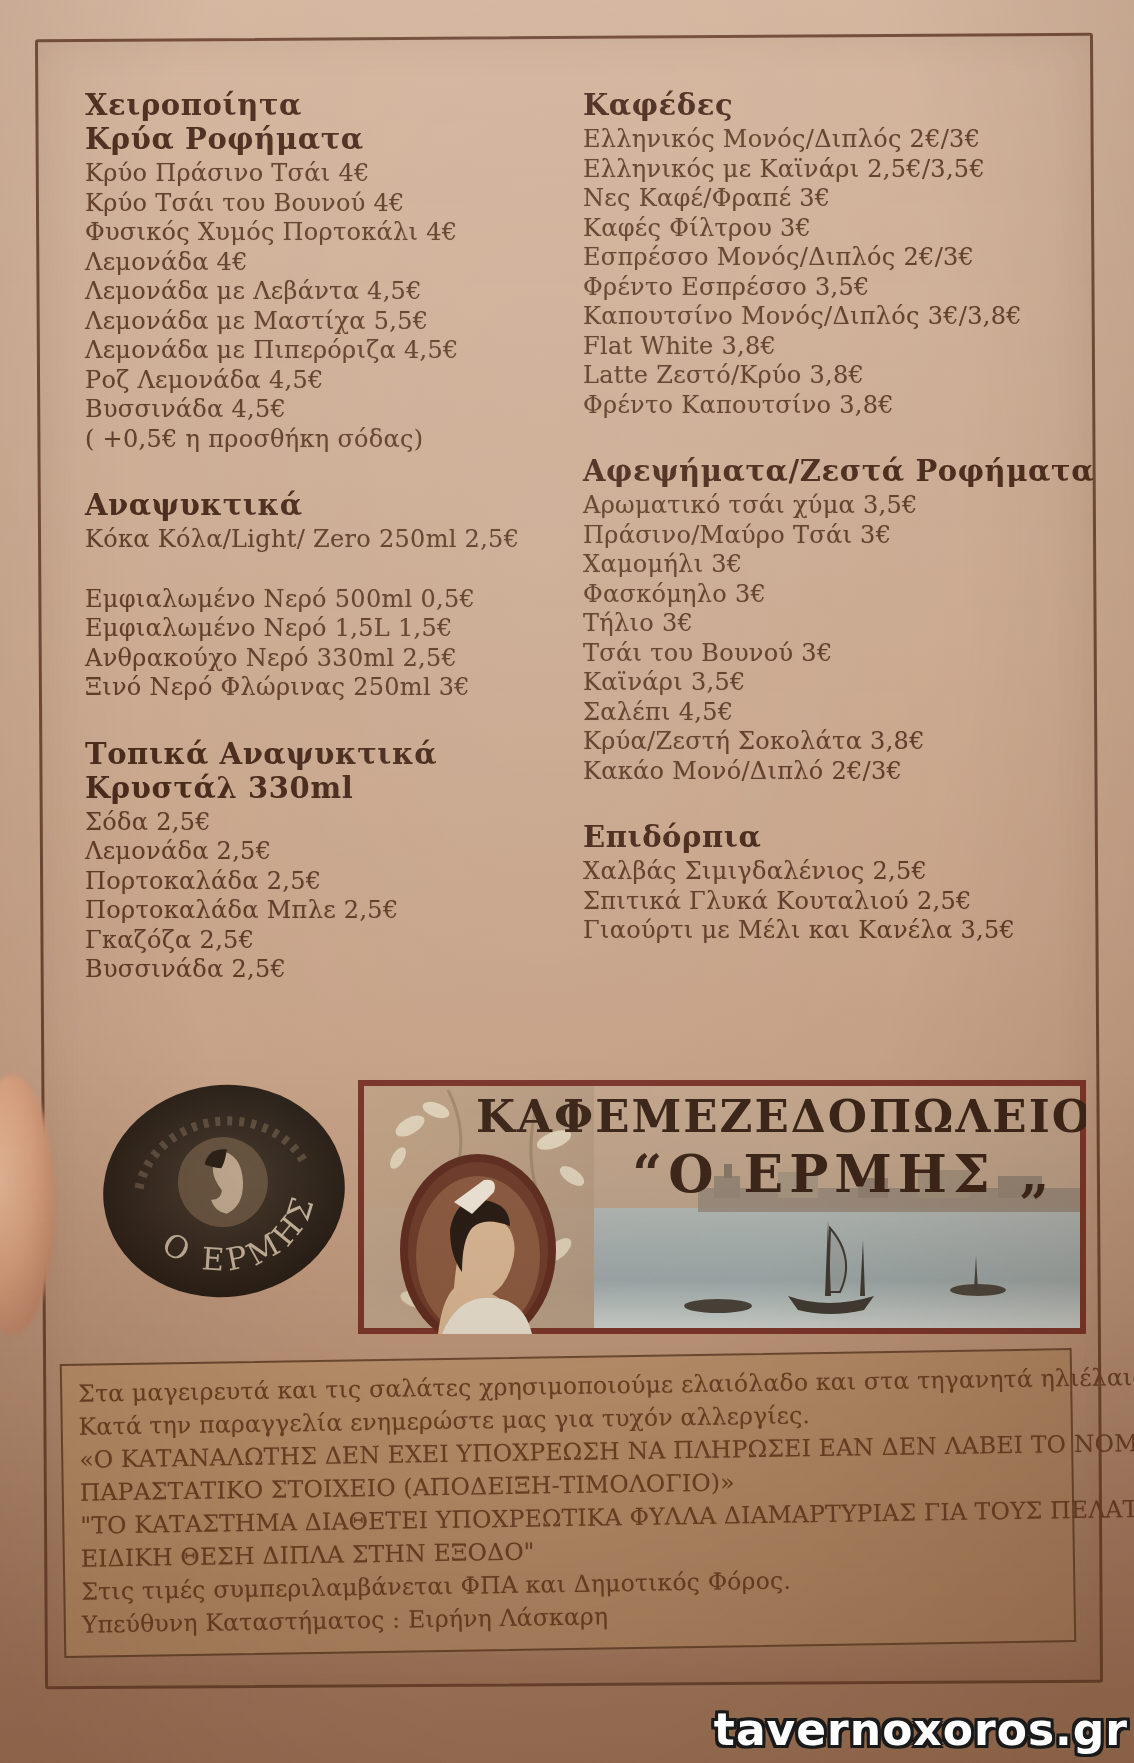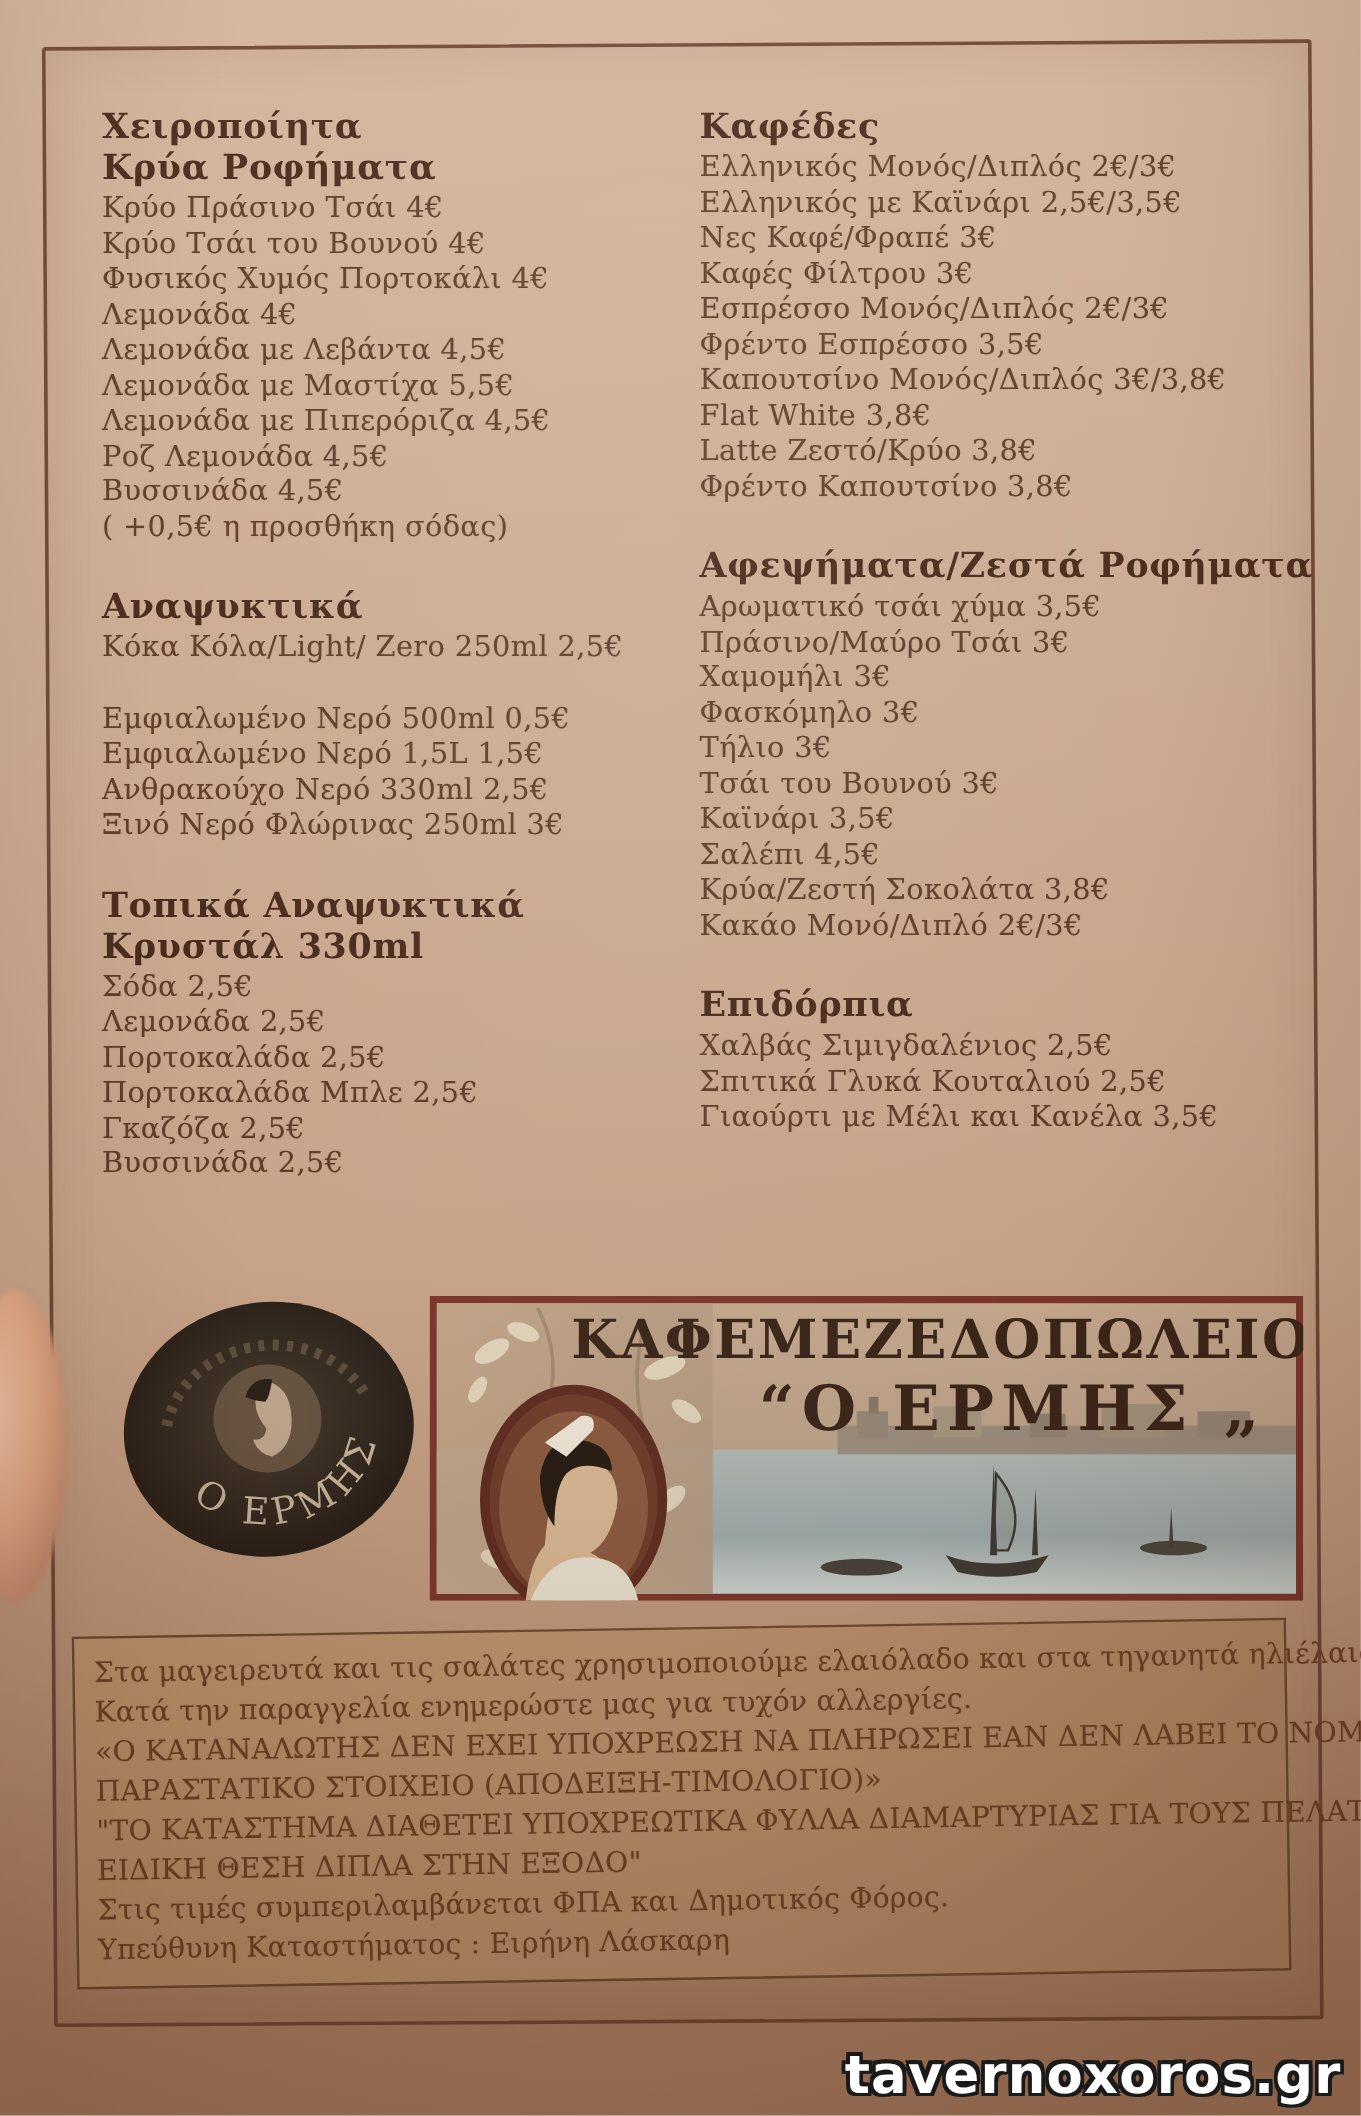--- a/index.html
+++ b/index.html
@@ -53,21 +53,21 @@
     border-radius:50%;filter:blur(4px);opacity:.8;
   }
   
   .vignette{
     position:absolute;inset:0;pointer-events:none;
     background:
       radial-gradient(ellipse at 48% 30%,rgba(255,255,255,0.06) 0%,rgba(0,0,0,0) 50%,rgba(70,35,15,0.16) 92%),
       linear-gradient(to bottom,rgba(255,248,240,0.05) 0%,rgba(0,0,0,0) 60%,rgba(80,40,18,0.22) 96%);
   }
   .watermark{
-    position:absolute;right:16px;bottom:8px;
+    position:absolute;right:6px;bottom:8px;
     font-family:"DejaVu Sans","Liberation Sans",sans-serif;
     font-size:44px;font-weight:bold;color:#ffffff;letter-spacing:1px;
     text-shadow:
       -3px -3px 0 #1a1a1a,3px -3px 0 #1a1a1a,-3px 3px 0 #1a1a1a,3px 3px 0 #1a1a1a,
       -3px 0 0 #1a1a1a,3px 0 0 #1a1a1a,0 -3px 0 #1a1a1a,0 3px 0 #1a1a1a;
   }
 </style>
 </head>
 <body>
 

